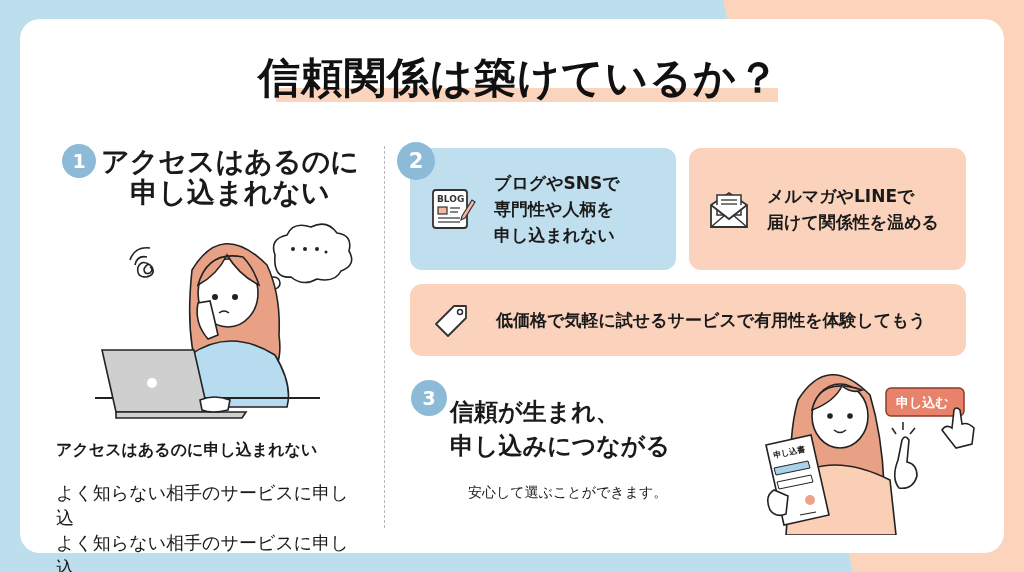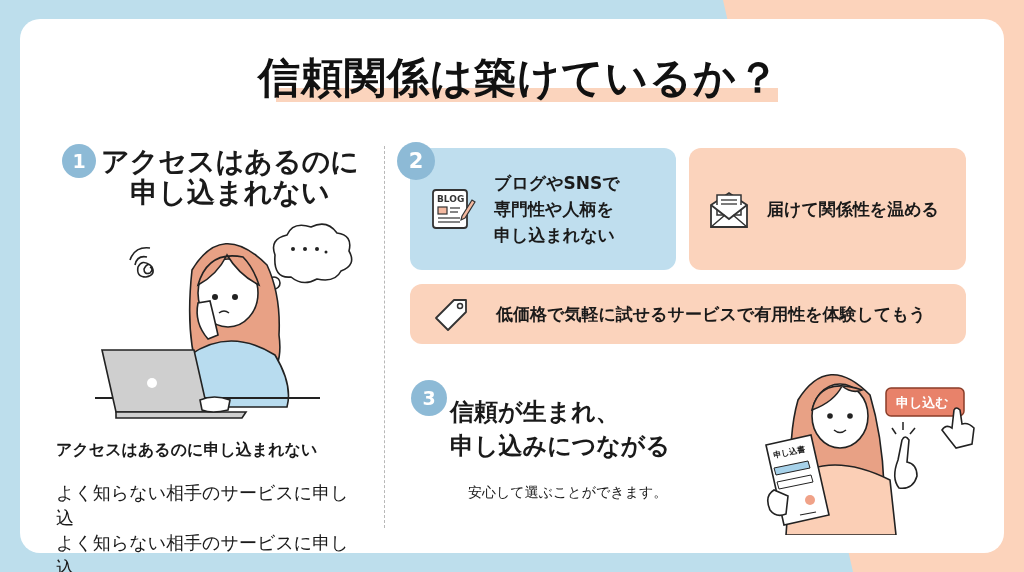--- a/index.html
+++ b/index.html
@@ -161,25 +161,26 @@
   <svg style="margin-left:18px; margin-right:16px;" width="44" height="44" viewBox="0 0 44 44">
     <path d="M4 18 l18 -12 l18 12 l0 22 l-36 0 z" fill="#fff" stroke="#333" stroke-width="1.8"></path>
     <rect x="10" y="8" width="24" height="20" fill="#fff" stroke="#333" stroke-width="1.5"></rect>
     <line x1="14" y1="13" x2="30" y2="13" stroke="#333" stroke-width="1.3"></line>
     <line x1="14" y1="17" x2="30" y2="17" stroke="#333" stroke-width="1.3"></line>
     <line x1="14" y1="21" x2="26" y2="21" stroke="#333" stroke-width="1.3"></line>
     <path d="M4 18 l18 14 l18 -14" fill="#fff" stroke="#333" stroke-width="1.8"></path>
     <path d="M4 40 l14 -12 M40 40 l-14 -12" stroke="#333" stroke-width="1.5"></path>
   </svg>
   <div class="txt">
+    <div>メルマガやLINEで</div>
     <div>届けて関係性を温める</div>
   </div>
 </div>
 
-<div class="box peach" style="left:410px; top:284px; width:556px; height:60px;">
+<div class="box peach" style="left:410px; top:284px; width:556px; height:72px;">
   <svg style="margin-left:22px; margin-right:24px;" width="40" height="40" viewBox="0 0 40 40">
     <path d="M4 24 l18 -18 l12 0 l0 12 l-18 18 z" fill="#fff" stroke="#333" stroke-width="1.8" stroke-linejoin="round"></path>
     <circle cx="28" cy="12" r="2.5" fill="none" stroke="#333" stroke-width="1.5"></circle>
   </svg>
   <div class="txt">低価格で気軽に試せるサービスで有用性を体験してもう</div>
 </div>
 
 <div class="num" style="left:411px; top:380px; width:36px; height:36px;">3</div>
 <div class="s3-head">
   <div>信頼が生まれ、</div>

